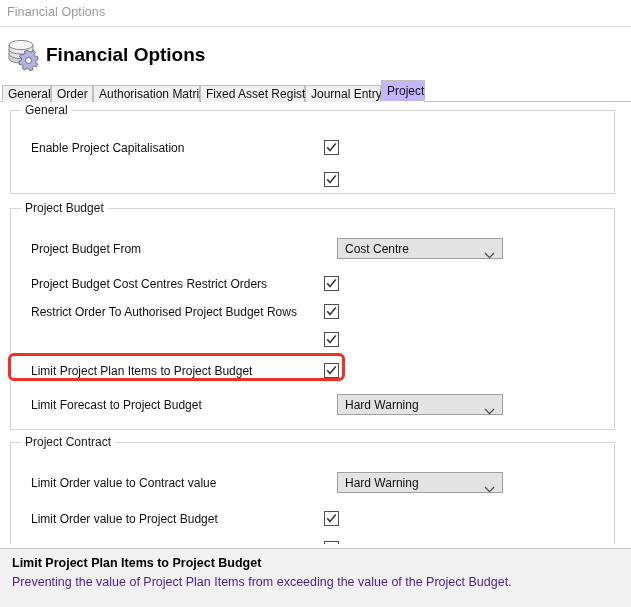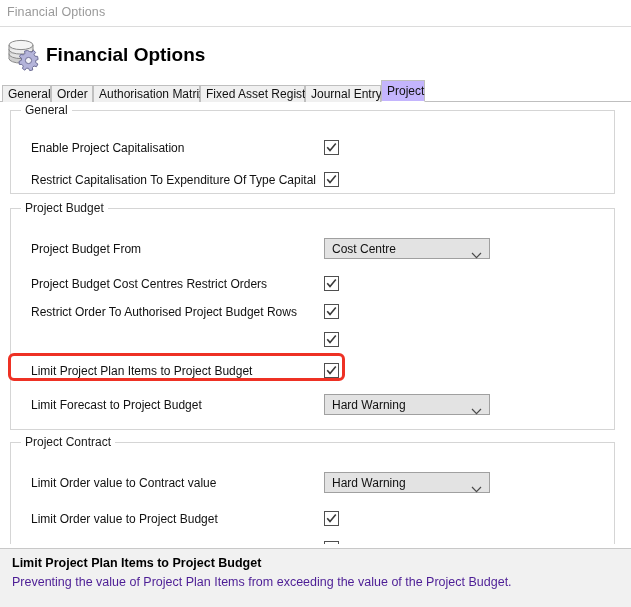--- a/index.html
+++ b/index.html
@@ -105,21 +105,21 @@
   .cbox {
     position: absolute; left: 313px; top: 2px;
     width: 15px; height: 15px;
     border: 1px solid #4f4f4f;
     background: #ffffff;
   }
   .cbox svg { display: block; }
 
   
   .ddown {
-    position: absolute; left: 313px; top: -1px;
+    position: absolute; left: 326px; top: -1px;
     width: 166px; height: 21px;
     background: #e3e3e3;
     border: 1px solid #a0a0a0;
   }
   .ddown .ddval {
     position: absolute; left: 7px; top: 3px;
     font-size: 12px; color: #111111;
     white-space: nowrap;
   }
   .ddown .ddarrow {
@@ -206,21 +206,20 @@
       <span class="gb-title">General</span>
       <div class="row" style="top: 27px; text-align: center;">
         <span class="rlabel">Enable Project Capitalisation</span>
         <span class="cbox">
           <svg width="13" height="13" viewBox="0 0 13 13">
             <path d="M2.2,6.2 L5.0,9.4 L10.8,2.4" fill="none" stroke="#3a3a3a" stroke-width="1.6"></path>
           </svg>
         </span>
       </div>
       <div class="row" style="top: 59px;">
-        <span class="rlabel">Restrict Capitalisation To Expenditure Of Type Capital</span>
         <span class="cbox">
           <svg width="13" height="13" viewBox="0 0 13 13">
             <path d="M2.2,6.2 L5.0,9.4 L10.8,2.4" fill="none" stroke="#3a3a3a" stroke-width="1.6"></path>
           </svg>
         </span>
       </div>
     </div>
     <div class="groupbox" style="top: 106px; height: 222px;">
       <span class="gb-title">Project Budget</span>
       <div class="row" style="top: 30px;">

